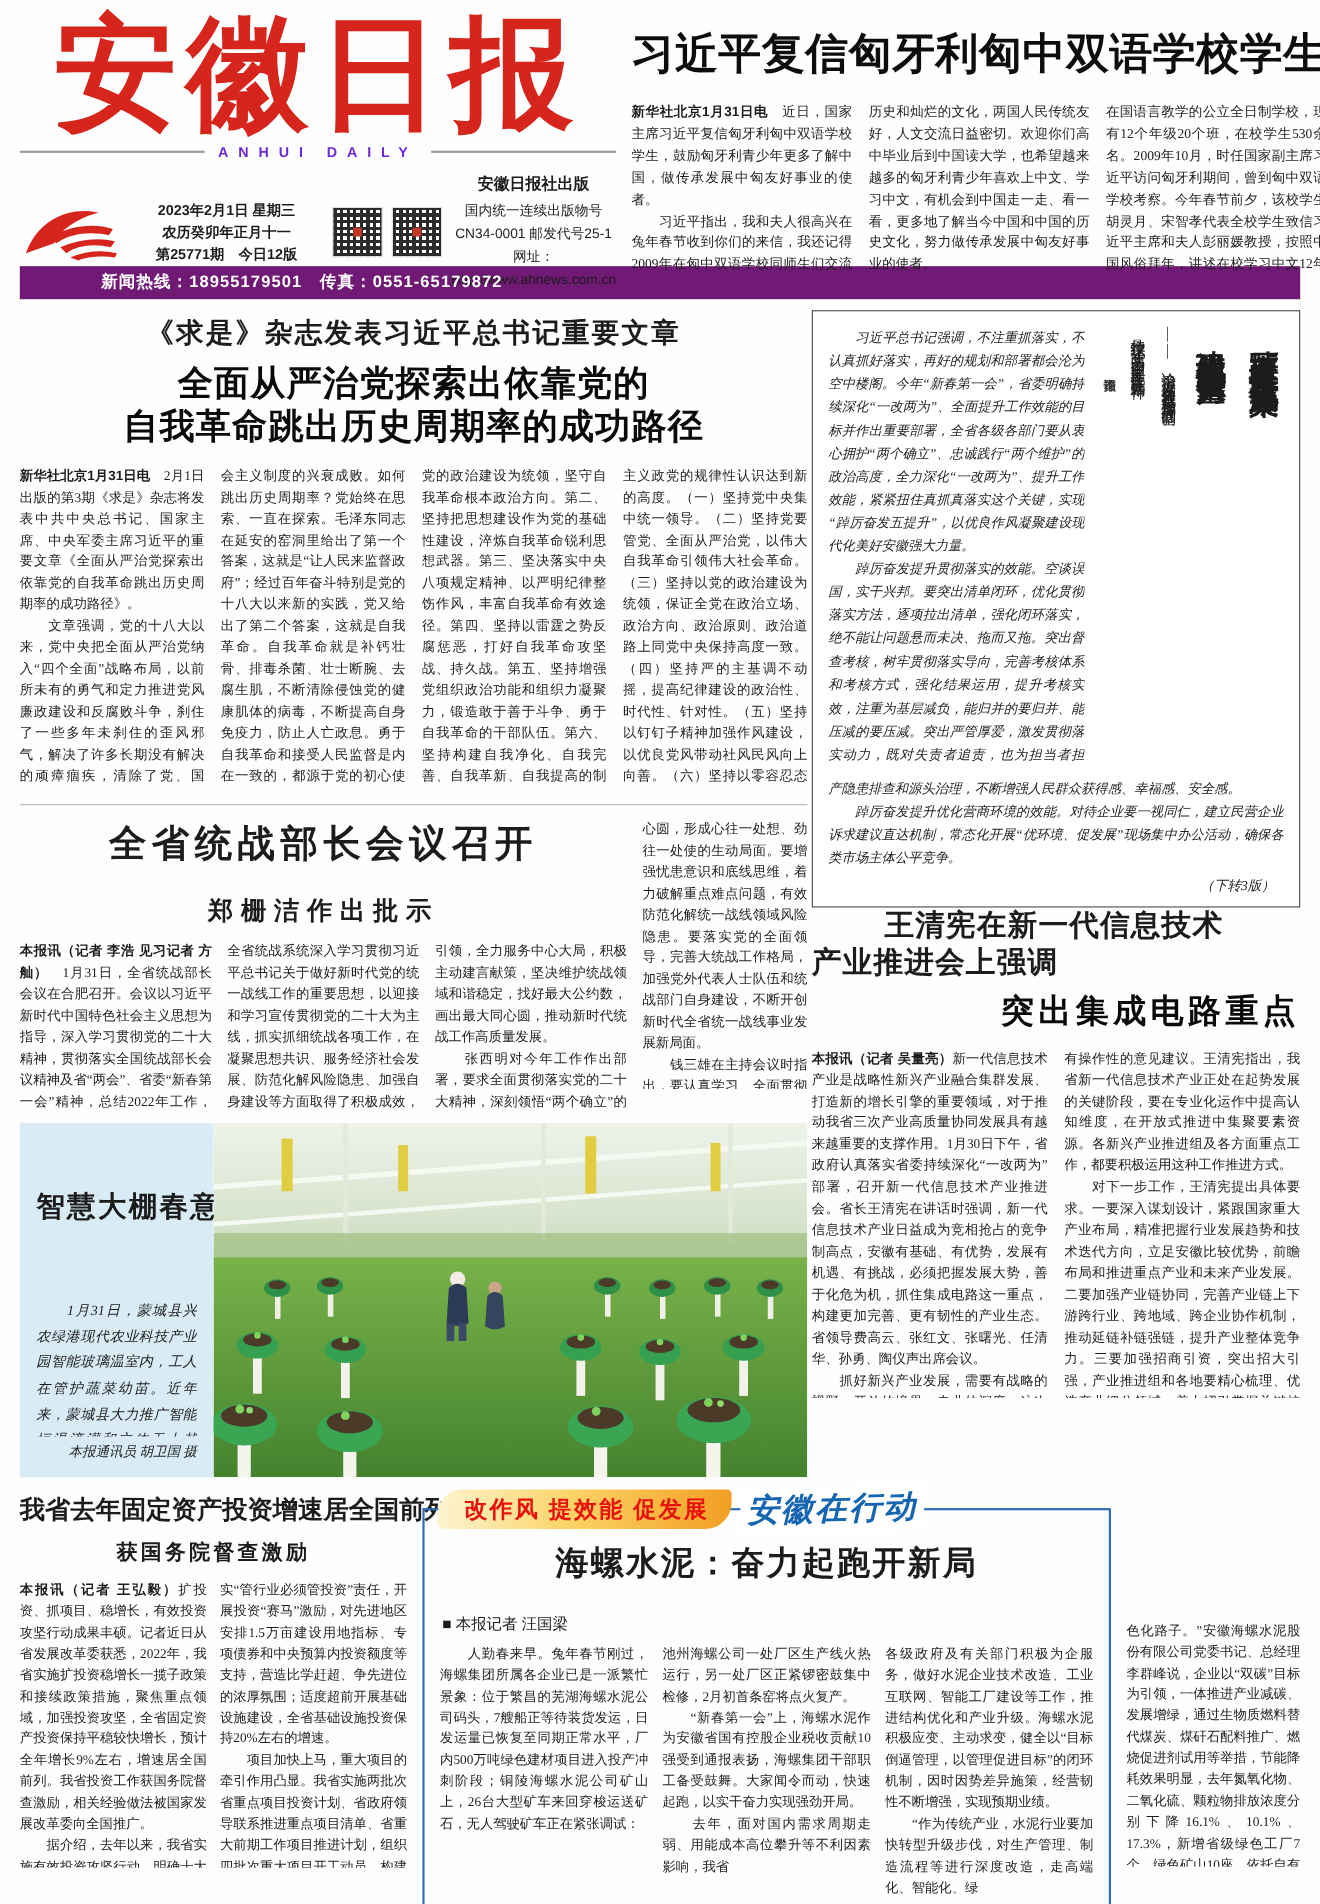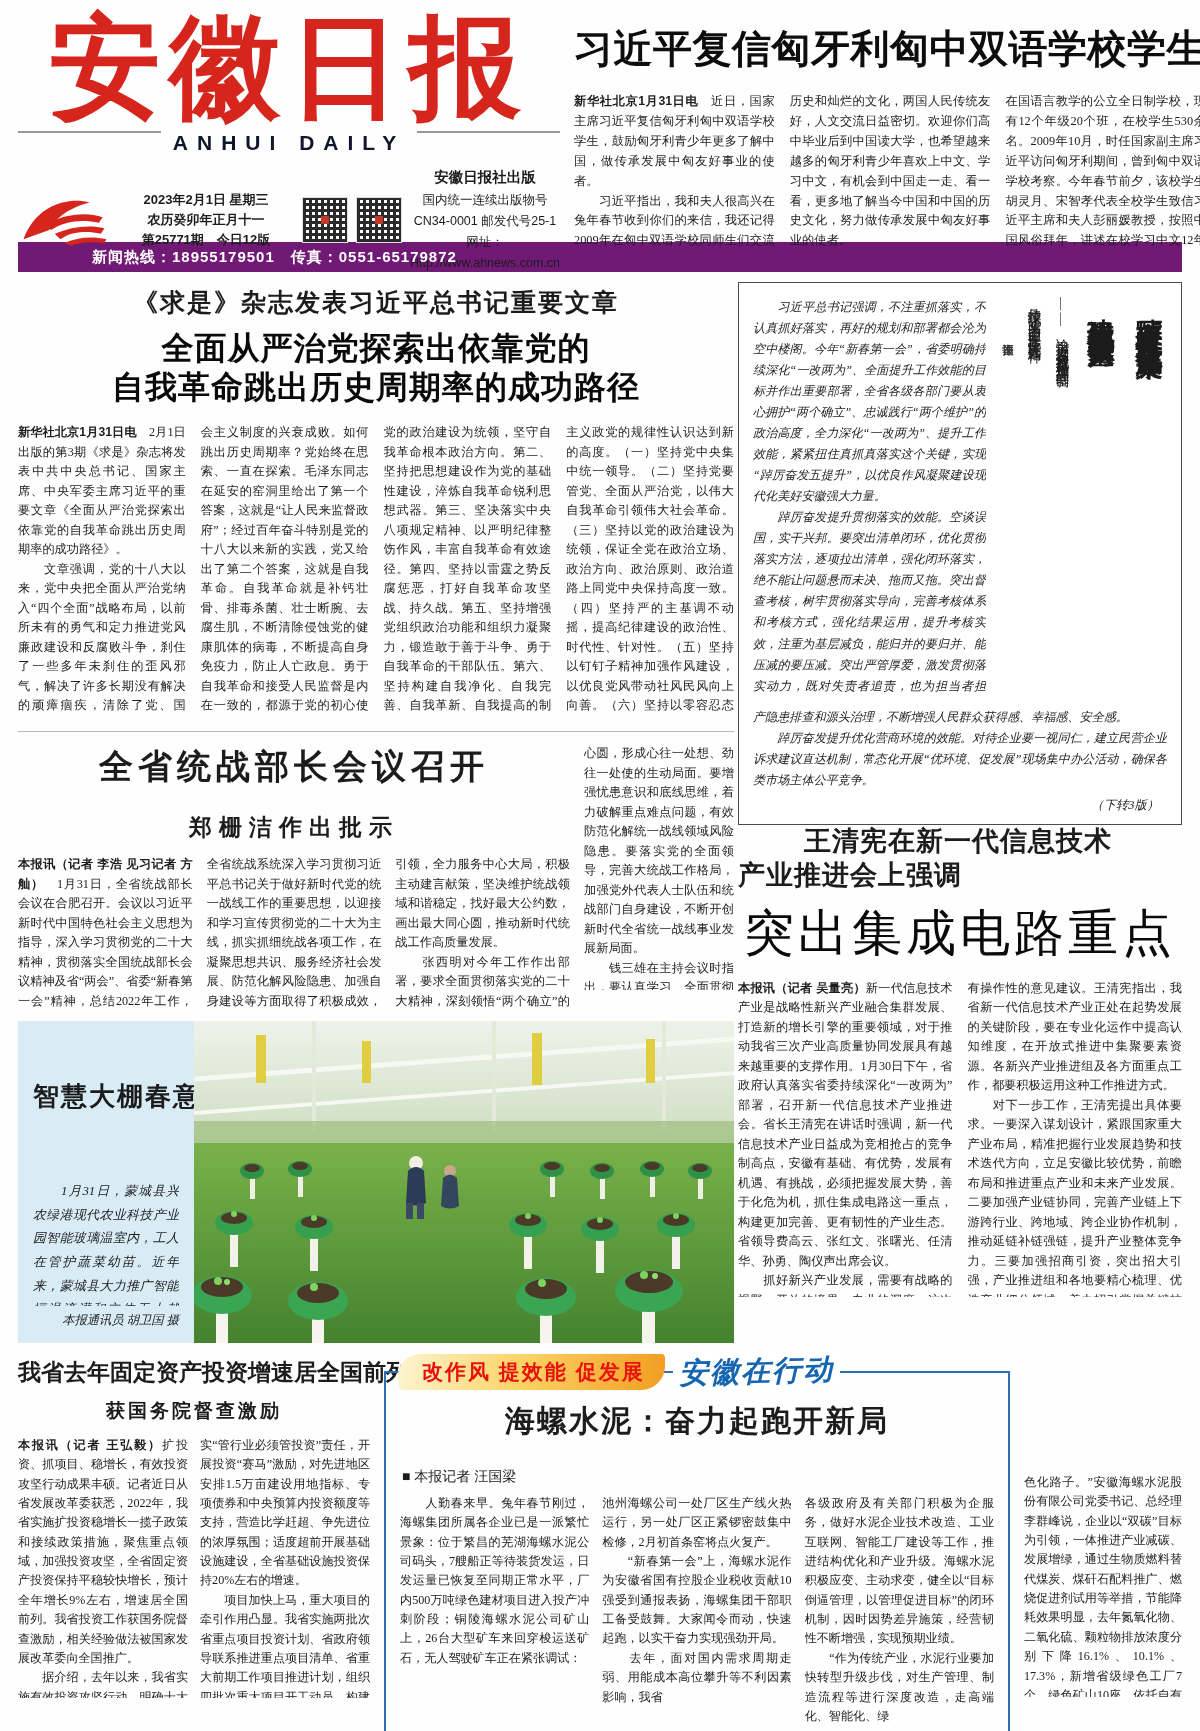--- a/index.html
+++ b/index.html
@@ -6,21 +6,21 @@
   body{background:#888;font-family:"Liberation Serif","DejaVu Serif",serif;color:#1c1c1c}
   .page{width:1200px;height:1731px;margin:0 auto;background:#fefefe;overflow:hidden;position:relative}
   .hei{font-family:"Liberation Sans","DejaVu Sans",sans-serif}
   .kai{font-style:italic}
   .jtext{text-align:justify;white-space:pre-line;overflow:hidden}
 
   
   .masthead{display:flex;padding:8px 18px 0;height:238px}
   .mast-left{width:548px}
   .logo-cn{font-size:112px;line-height:1.08;font-weight:900;color:#d6251d;text-align:center;letter-spacing:8px;font-family:"Liberation Serif","DejaVu Serif",serif}
-  .logo-en{display:flex;align-items:flex-start;gap:12px;margin-top:2px;color:#0f172a;font-weight:bold;letter-spacing:9px;font-size:21px;font-family:"Liberation Sans",sans-serif}
+  .logo-en{display:flex;align-items:center;gap:12px;margin-top:2px;color:#6d28d9;font-weight:bold;letter-spacing:9px;font-size:13px;font-family:"Liberation Sans",sans-serif}
   .logo-en .line{flex:1;border-top:2px solid #9a9a9a}
   .mast-info{display:flex;align-items:center;gap:8px;margin-top:10px}
   .emblem{width:92px;height:54px;flex:none}
   .date-block{width:176px;text-align:center;font-size:13px;font-weight:bold;line-height:1.55;font-family:"Liberation Sans",sans-serif}
   .qr{width:46px;height:46px;flex:none;border:1px solid #e0e0e0;background-color:#fff;background-image:repeating-linear-gradient(0deg,#2a2a2a 0 3px,transparent 3px 6px),repeating-linear-gradient(90deg,#2a2a2a 0 3px,#fff 3px 6px);position:relative}
   .qr::after{content:"";position:absolute;inset:18px;background:#c0392b}
   .pub-block{flex:1;text-align:center;font-size:12.5px;line-height:1.7;font-family:"Liberation Sans",sans-serif}
   .pub-block .b1{font-weight:bold;font-size:14.5px}
   .mast-right{flex:1;padding:14px 0 0 14px}
   .top-headline{font-size:39px;font-weight:900;letter-spacing:.5px;white-space:nowrap;color:#0d0d0d}
@@ -67,21 +67,21 @@
   .comm-t1,.comm-t2{font-size:27px;font-weight:700;letter-spacing:2px;margin-left:12px;white-space:nowrap}
   .comm-sub{font-size:13.5px;letter-spacing:2px;margin-left:10px;white-space:nowrap}
   .comm-byline{font-size:11.5px;padding-top:38px;margin-left:8px;color:#333}
   .comm-bottom{margin-top:6px;font-size:12.1px;line-height:1.74;height:88px}
   .comm-jump{text-align:right;font-size:12.3px;padding:2px 8px 2px 0}
 
   
   .wang{}
   .wang-k{font-size:27px;font-weight:bold;letter-spacing:1px;line-height:1.25}
   .wang-k1{padding-left:66px}
-  .wang-h{text-align:center;font-size:50px;font-weight:400;letter-spacing:4px;line-height:1.28;margin-top:8px;color:#0a0a0a}
+  .wang-h{text-align:right;font-size:30px;font-weight:700;letter-spacing:4px;line-height:1.28;margin-top:8px;color:#0a0a0a}
   .wang-cols{display:flex;gap:15px;margin-top:14px}
   .wang-cols .col{flex:1;font-size:12.2px;line-height:1.6;height:318px}
 
   
   .bottom{display:flex;gap:14px;padding:14px 18px 0}
   .invest{width:352px}
   .inv-h2{font-size:23px;font-weight:900;white-space:nowrap;letter-spacing:0}
   .inv-h3{text-align:center;font-size:19px;font-weight:bold;letter-spacing:3px;margin:10px 0 12px}
   .inv-cols{display:flex;gap:12px}
   .inv-cols .col{flex:1;font-size:12.1px;line-height:1.6;height:262px}

